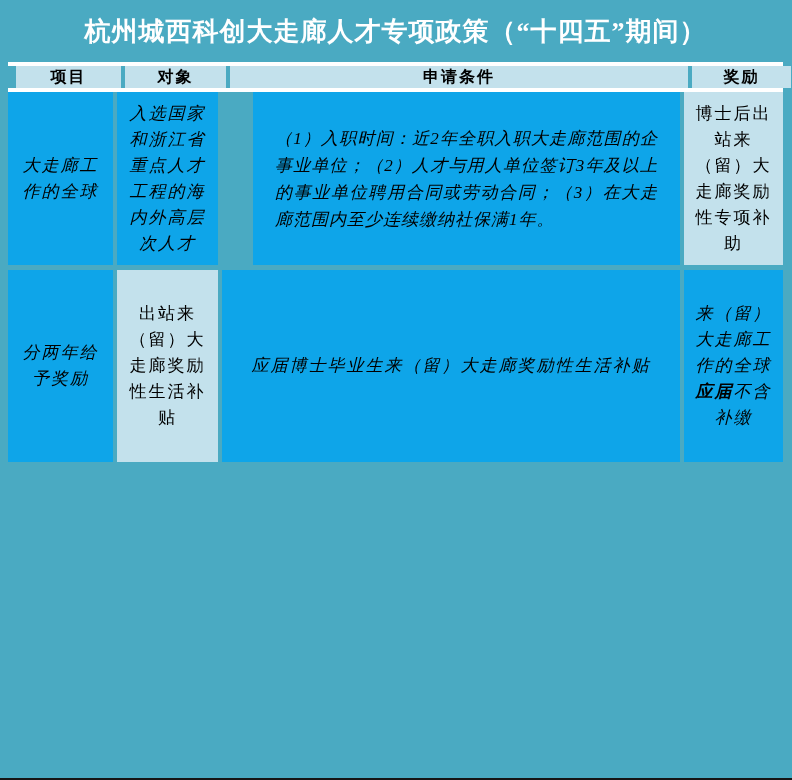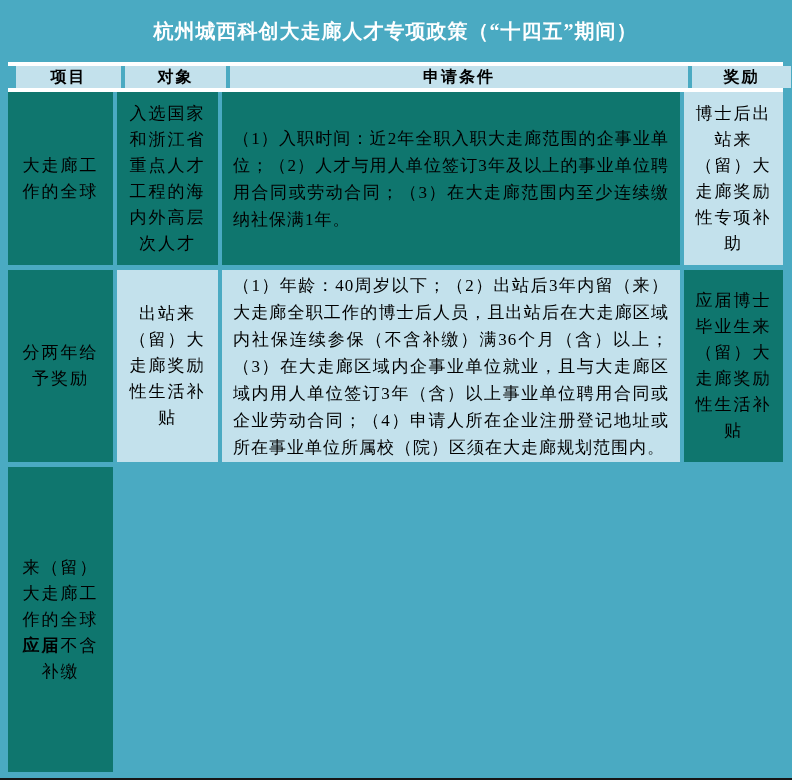--- a/index.html
+++ b/index.html
@@ -8,21 +8,21 @@
     width:792px; height:780px;
     box-sizing:border-box;
     background:#4aaac2;
     padding:0 9px 0 8px;
     font-family:"Liberation Serif","DejaVu Serif",serif;
     overflow:hidden;
   }
   .title-bar {
     height:62px;
     display:flex; align-items:center; justify-content:center;
-    color:#ffffff; font-size:20px; font-weight:bold; letter-spacing:1px;
+    color:#ffffff; font-size:26px; font-weight:bold; letter-spacing:1px;
   }
   .grid {
     display:grid;
     grid-template-columns:105px 101px 458px 99px;
     column-gap:4px;
     background:#4aaac2;
   }
   .header-grid {
     border-top:4px solid #ffffff;
     border-bottom:4px solid #ffffff;
@@ -41,30 +41,31 @@
   }
   .cell {
     display:flex; align-items:center; justify-content:center;
     text-align:center;
     font-size:17px; color:#000;
     letter-spacing:2px; line-height:26px;
     padding:0 10px;
     box-sizing:border-box;
   }
   .cell.cond {
-    padding:0 11px;
+    padding:0 22px;
     letter-spacing:1px;
     line-height:27px;
+    margin-left:31px;
   }
   .cell.cond .cond-text {
     width:100%;
     text-align:justify;
     text-justify:inter-ideograph;
   }
-  .bg-white { background:#0f766e; }
+  .bg-white { background:#0ea5e9;font-style:italic; }
   .bg-blue  { background:#c3e1ec; }
   .bold-seg { font-weight:bold; }
   .bottom-edge {
     position:absolute; left:0; right:0; bottom:0;
     height:2px; background:#161616;
   }
 </style>
 </head>
 <body>
 
@@ -83,23 +84,20 @@
 
     <div class="cell bg-white">大走廊工作的全球</div>
     <div class="cell bg-white">入选国家和浙江省重点人才工程的海内外高层次人才</div>
     <div class="cell cond bg-white">
       <div class="cond-text">（1）入职时间：近2年全职入职大走廊范围的企事业单位；（2）人才与用人单位签订3年及以上的事业单位聘用合同或劳动合同；（3）在大走廊范围内至少连续缴纳社保满1年。</div>
     </div>
     <div class="cell bg-blue">博士后出站来（留）大走廊奖励性专项补助</div>
 
     <div class="cell bg-white">分两年给予奖励</div>
     <div class="cell bg-blue">出站来（留）大走廊奖励性生活补贴</div>
-    <div class="cell cond bg-blue">
-      <div class="cond-text">（1）年龄：40周岁以下；（2）出站后3年内留（来）大走廊全职工作的博士后人员，且出站后在大走廊区域内社保连续参保（不含补缴）满36个月（含）以上；（3）在大走廊区域内企事业单位就业，且与大走廊区域内用人单位签订3年（含）以上事业单位聘用合同或企业劳动合同；（4）申请人所在企业注册登记地址或所在事业单位所属校（院）区须在大走廊规划范围内。</div>
-    </div>
 
     <div class="cell bg-white">应届博士毕业生来（留）大走廊奖励性生活补贴</div>
     <div class="cell bg-white">
       <span><span>来（留）大走廊工作的全球</span><span class="bold-seg">应届</span><span>不含补缴</span></span>
     </div>
 
   </div>
 
   <div class="bottom-edge"></div>
 </div>

